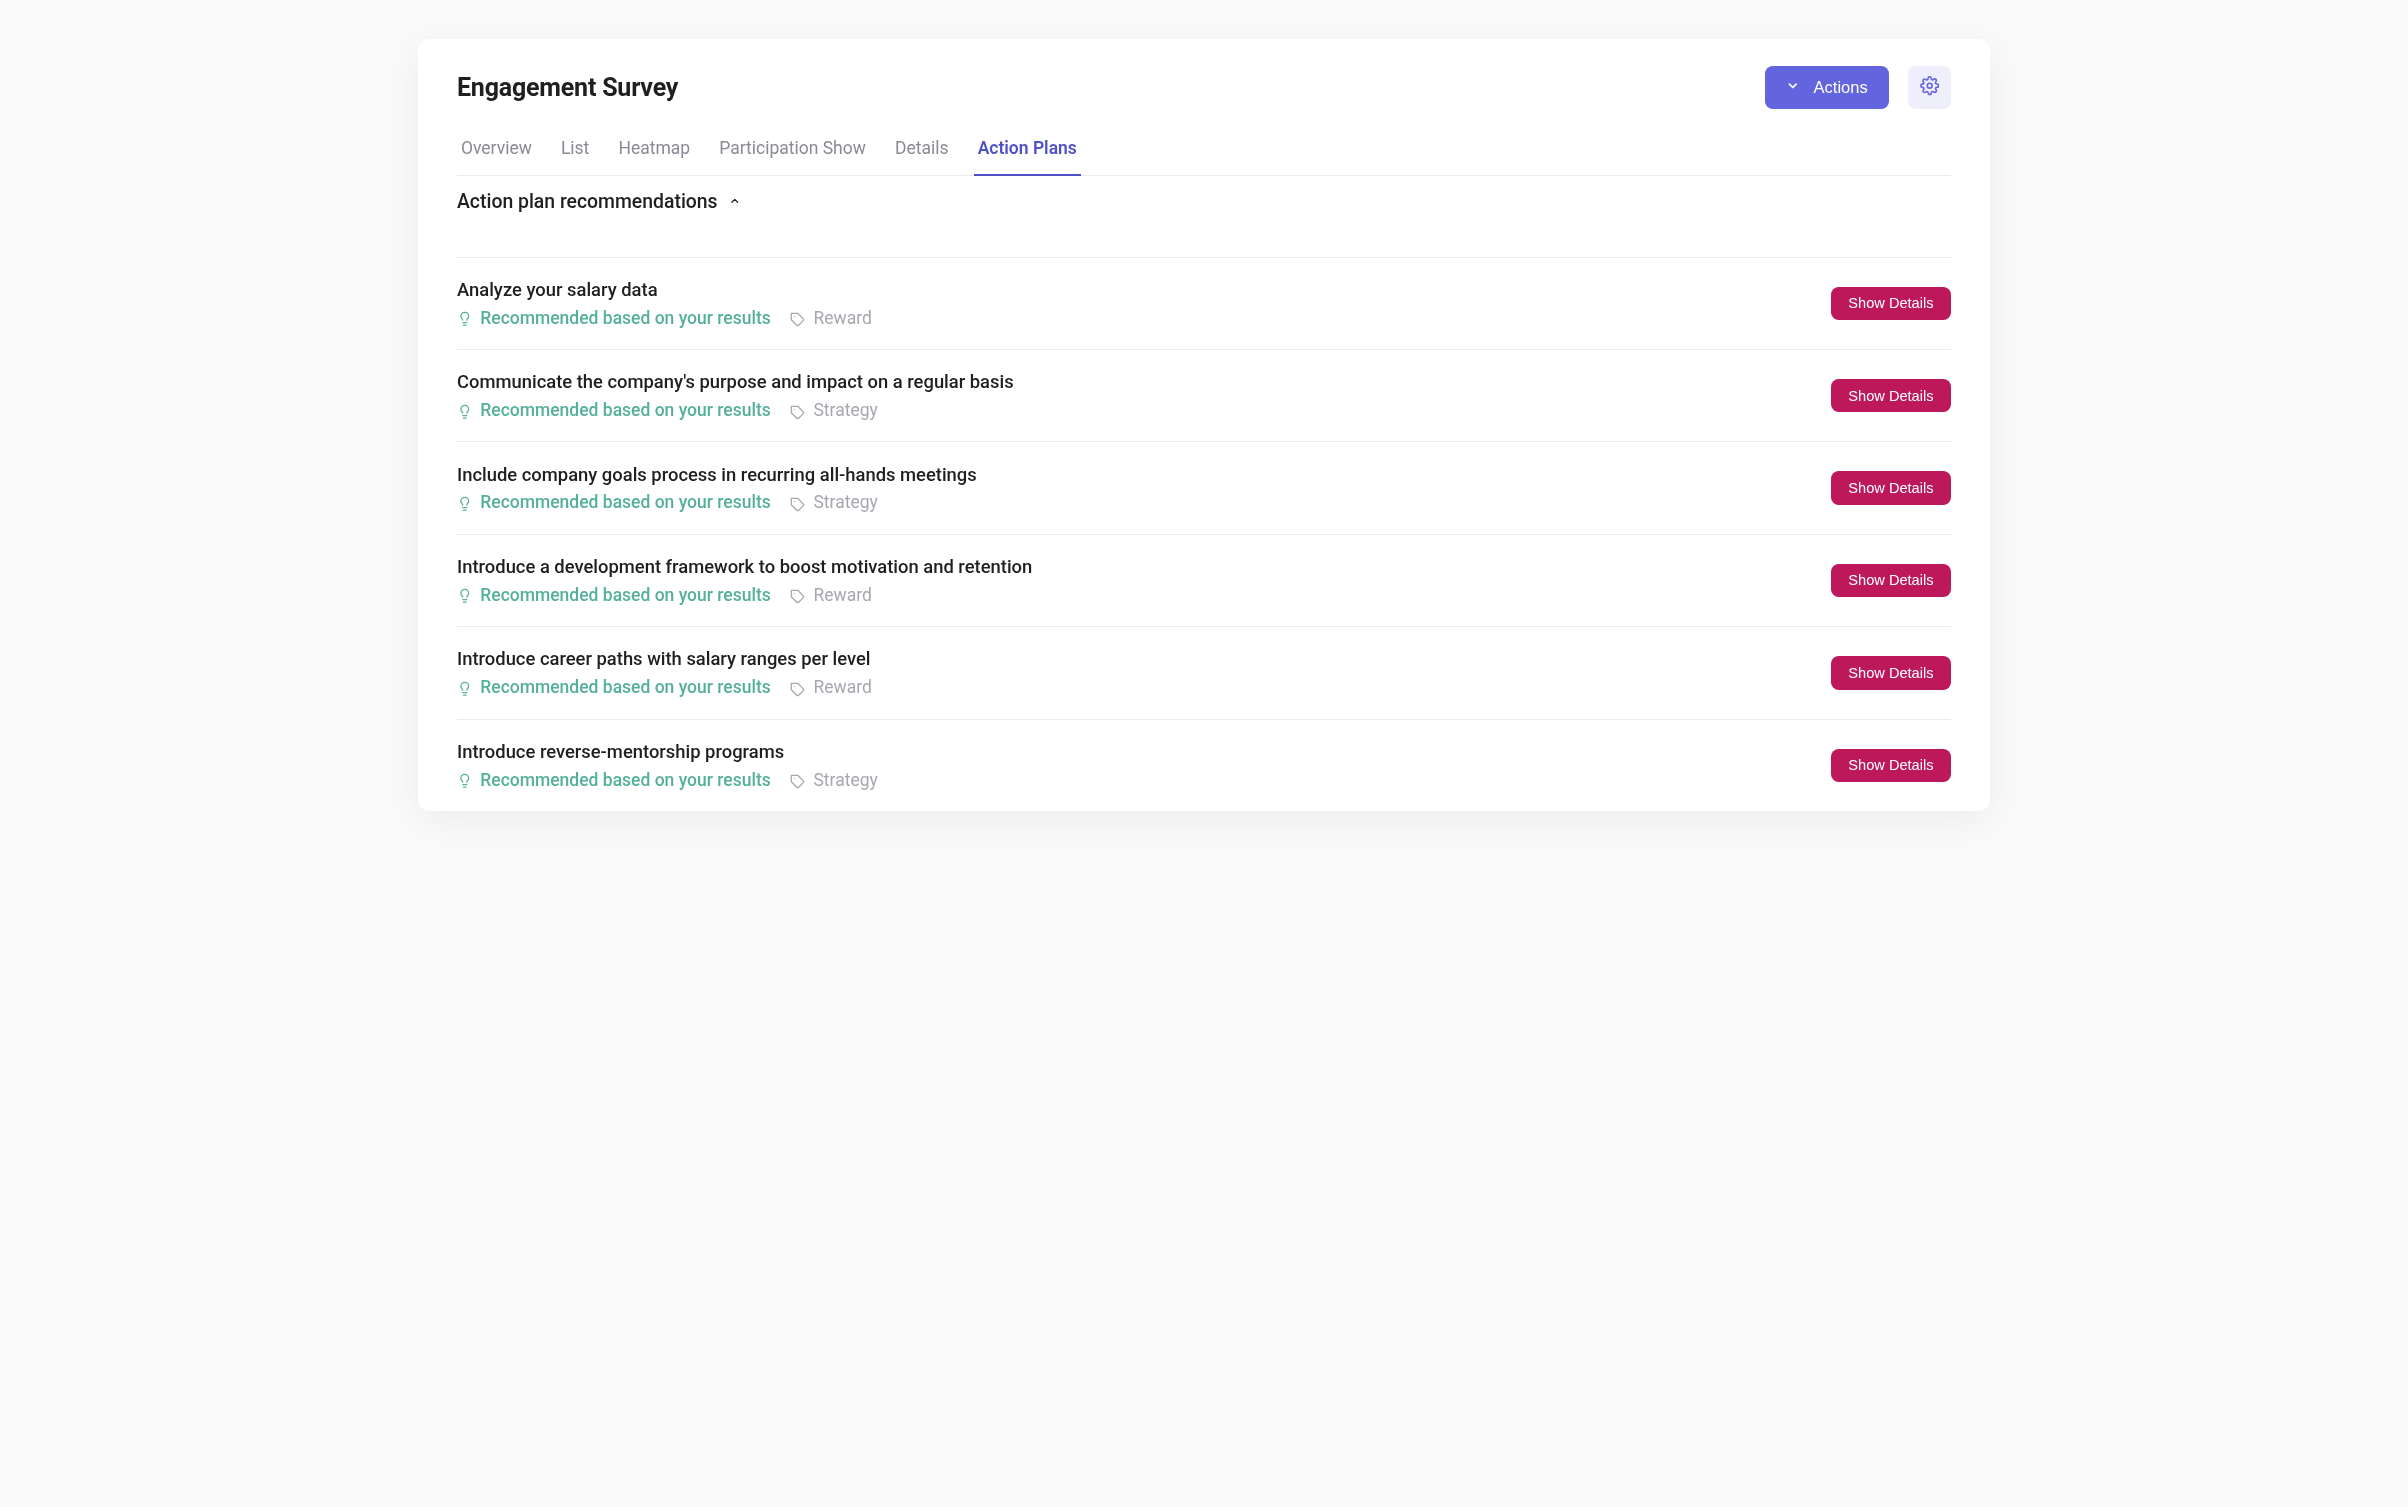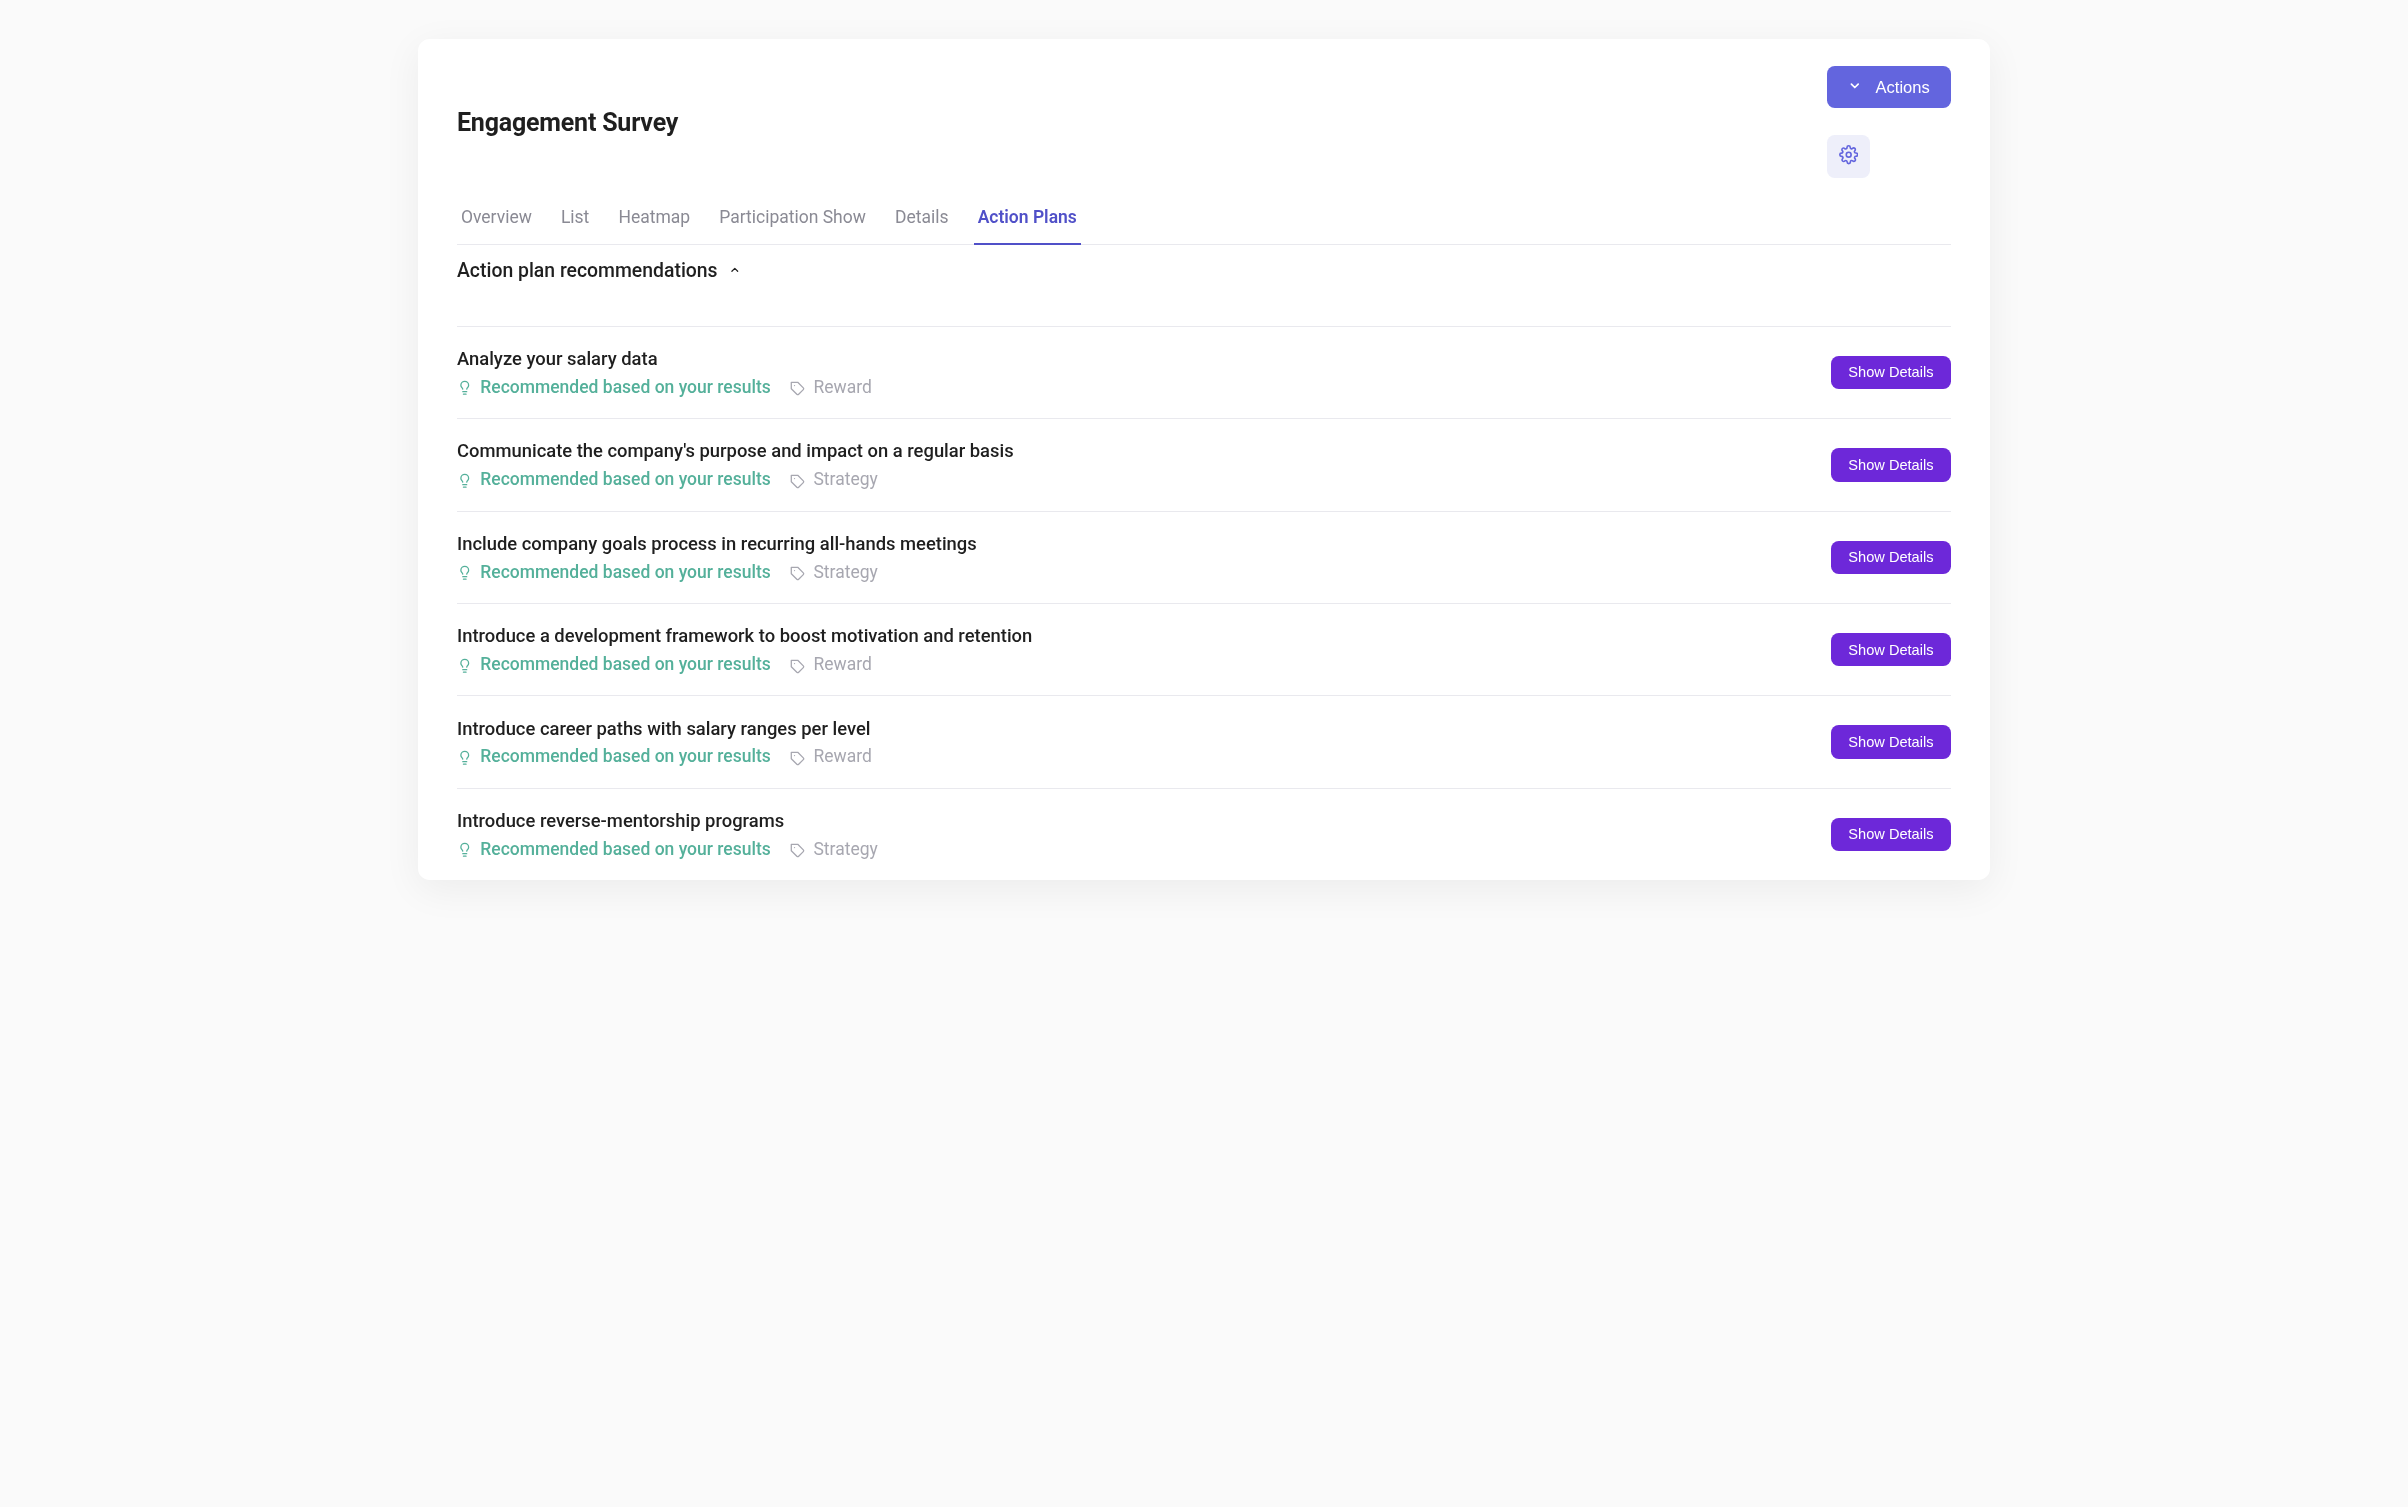--- a/index.html
+++ b/index.html
@@ -27,23 +27,22 @@
       margin-bottom: 19.4px;
     }
     .page-title {
       font-size: 25px;
       font-weight: 700;
       color: #1f1f1f;
       letter-spacing: -0.2px;
     }
     .header-controls {
       display: flex;
-      gap: 27px;
-      align-items: flex-start;
-      flex-direction: column;
+      gap: 19px;
+      align-items: center;
     }
     .actions-btn {
       background: #6365DE;
       color: #ffffff;
       border: none;
       border-radius: 7.8px;
       padding: 11.6px 21.3px;
       font-size: 16.5px;
       font-weight: 500;
       display: inline-flex;
@@ -151,21 +150,21 @@
       margin-left: 11.6px;
     }
     .rec-tag-icon svg {
       width: 15.5px;
       height: 15.5px;
     }
     .rec-tag {
       color: #a7a7b0;
     }
     .details-btn {
-      background: #6d28d9;
+      background: #be185d;
       color: #ffffff;
       border: none;
       border-radius: 7.8px;
       padding: 8.7px 17.5px;
       font-size: 14.6px;
       font-weight: 500;
       cursor: pointer;
       white-space: nowrap;
     }
   </style>

